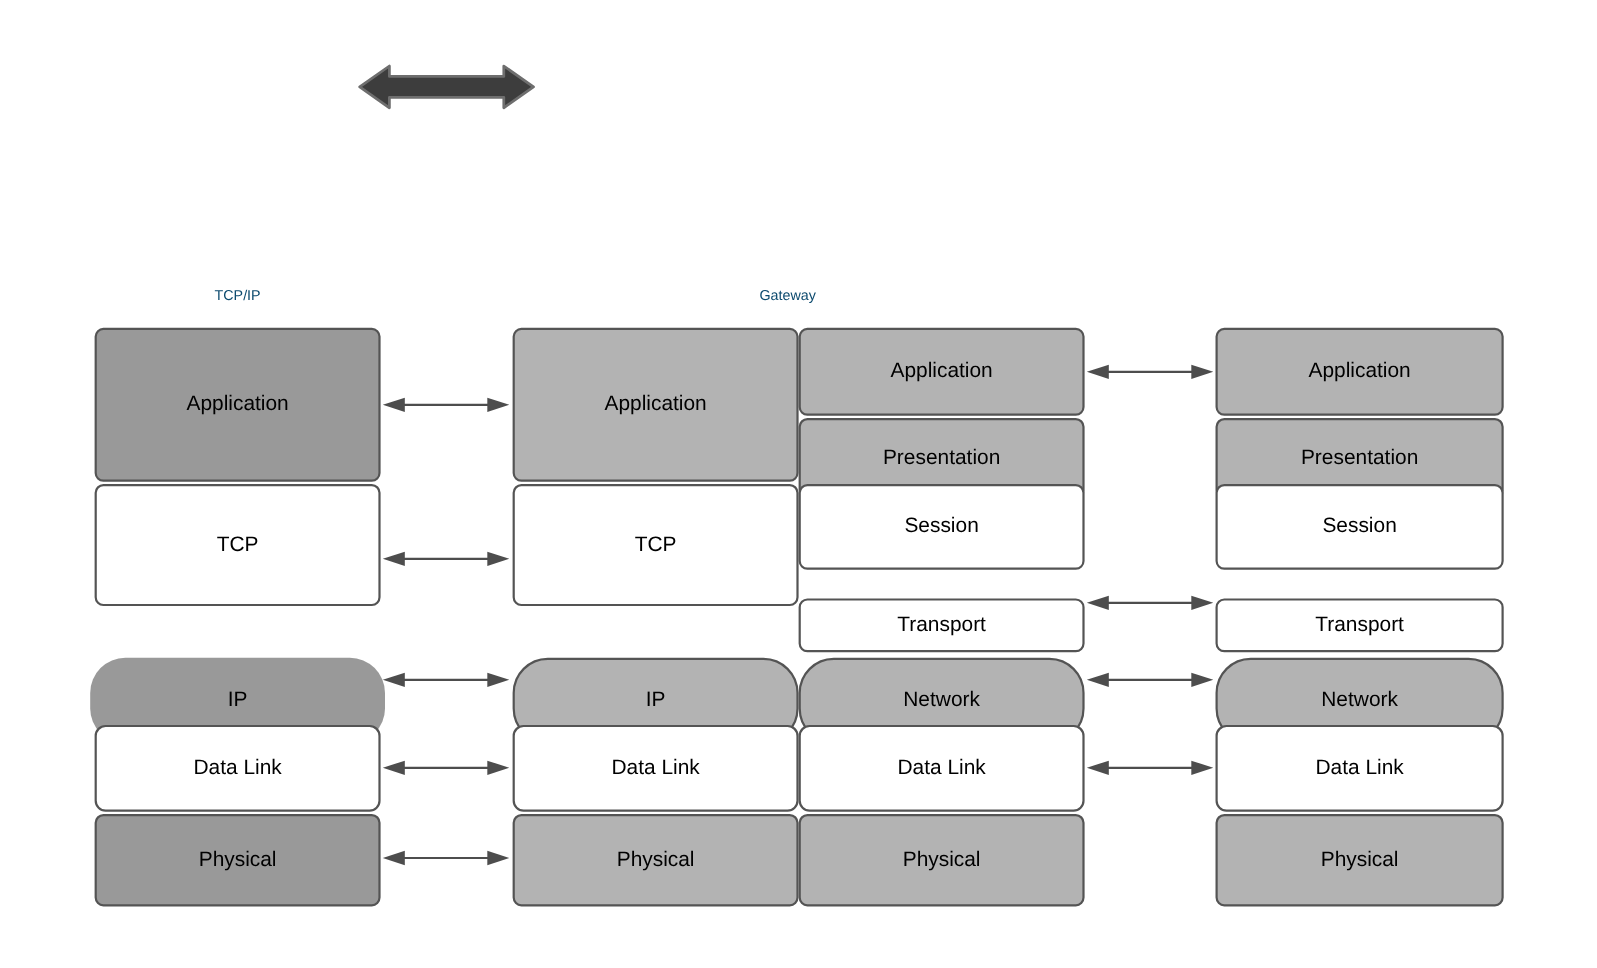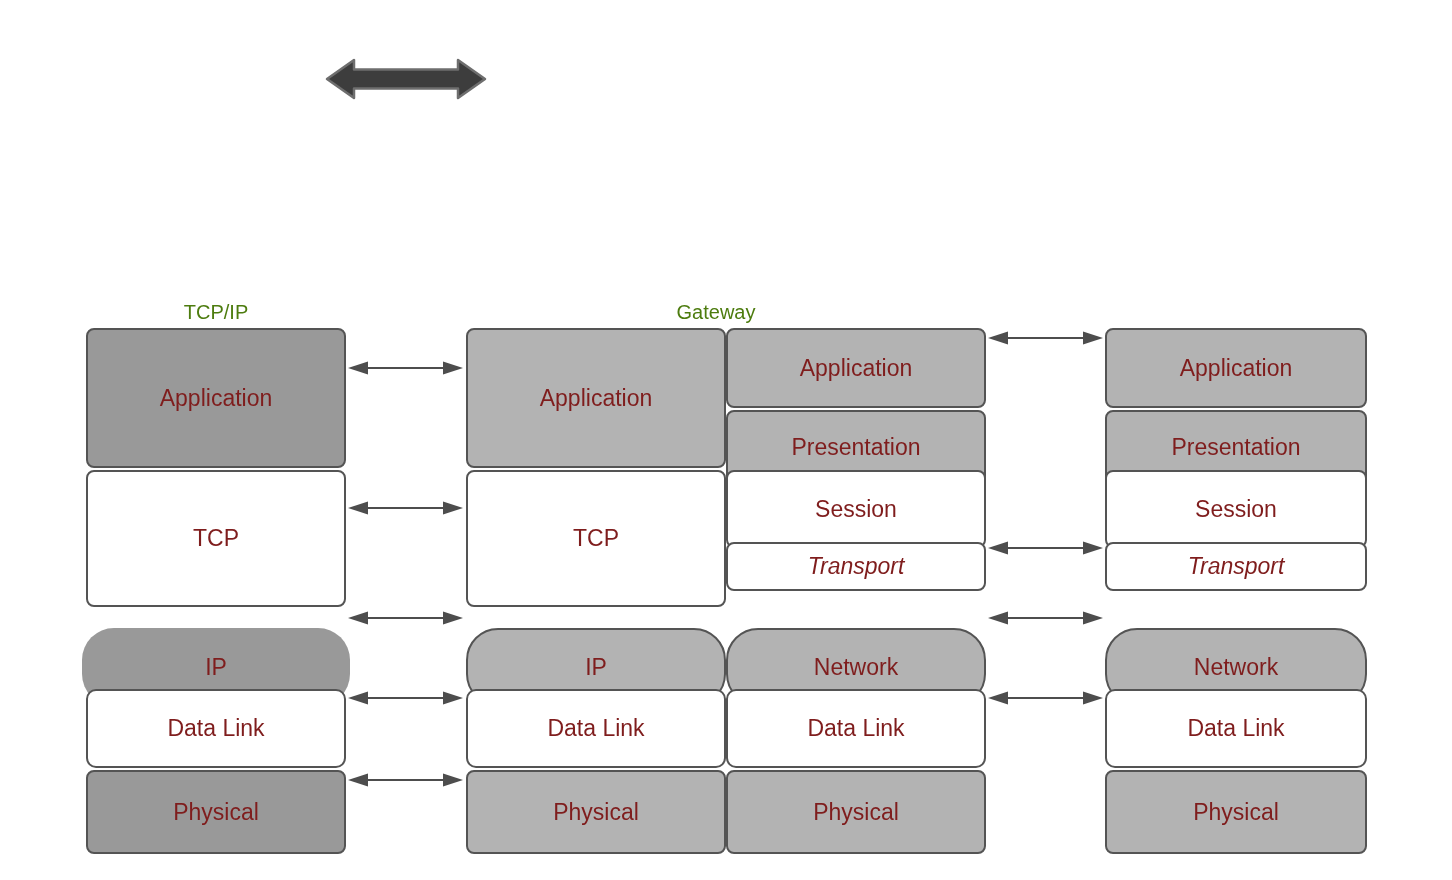--- a/index.html
+++ b/index.html
@@ -11,63 +11,61 @@
     font-family: "Liberation Sans", sans-serif;
     overflow: hidden;
   }
   .hdr {
     position: absolute;
     top: 255px;
     height: 26px;
     display: flex;
     align-items: center;
     justify-content: center;
-    font-size: 20px;
-    color: #4d7c0f;
-    margin-top: 44px;
+    font-size: 13px;
+    color: #0c4a6e;
   }
   .hdr1 { left: 86px;  width: 260px; }
   .hdr2 { left: 456px; width: 520px; }
   .hdr3 { left: 1105px; width: 262px; }
 
   .box {
     position: absolute;
     box-sizing: border-box;
     border: 2px solid #545454;
     border-radius: 8px;
     display: flex;
     align-items: center;
     justify-content: center;
-    font-size: 23px;
-    color: #7f1d1d;
+    font-size: 19px;
+    color: #000000;
     text-align: center;
-    margin-top: 30px;
   }
   .dark  { background: #999999; }
   .light { background: #b3b3b3; }
   .white { background: #ffffff; }
   .noborder { border: none; }
 
   
   .c1  { left: 86px;  width: 260px; }
   .c1w { left: 82px;  width: 268px; }  
   .c2  { left: 466px; width: 260px; }
   .c3  { left: 726px; width: 260px; }
   .c4  { left: 1105px; width: 262px; }
 
   
   .rApp    { top: 298px; height: 80px; }
   .rPres   { top: 380px; height: 74px; }
   .rSess   { top: 440px; height: 78px; }
-  .rTrans  { top: 512px; height: 49px; font-style: italic; }
+  .rTrans  { top: 544px; height: 49px; }
   .rNet    { top: 598px; height: 78px; border-radius: 32px; }
   .rDL     { top: 659px; height: 79px; border-radius: 10px; }
   .rPhy    { top: 740px; height: 84px; }
   .rAppBig { top: 298px; height: 140px; }
-  .rTcpBig { top: 440px; height: 137px; }
+  .rTcpBig { top: 440px; height: 111px; }
 
   .conn { position: absolute; width: 117px; height: 16px; }
   .connL { left: 347px; }
   .connR { left: 987px; }
   .cy1 { top: 360px; }  
   .cy2 { top: 500px; }  
   .cy3 { top: 610px; }  
   .cy4 { top: 690px; }  
   .cy5 { top: 772px; }  
   .cy6 { top: 330px; }  

